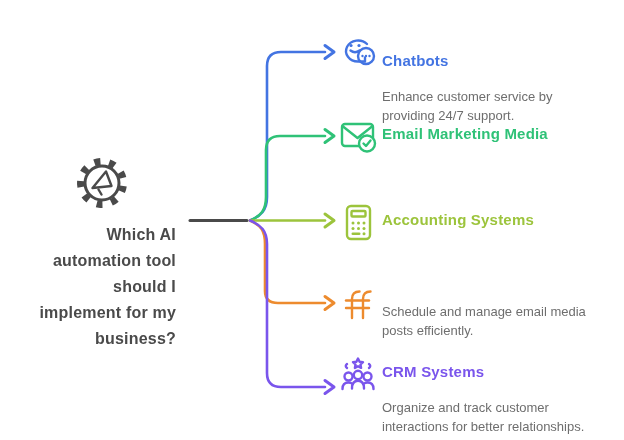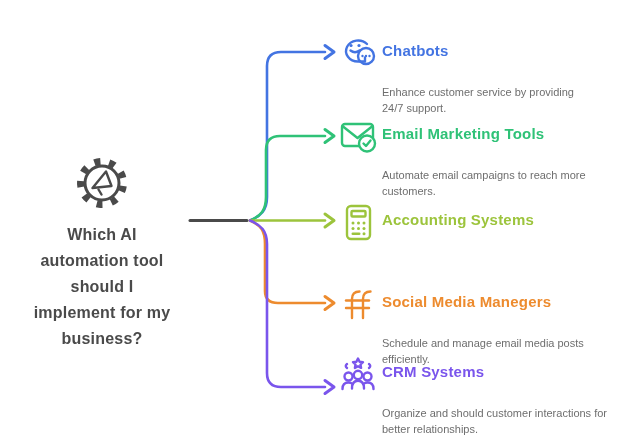--- a/index.html
+++ b/index.html
@@ -3,30 +3,30 @@
 <meta charset="utf-8">
 <style>
   html,body{margin:0;padding:0;}
   body{font-family:"Liberation Sans","DejaVu Sans",sans-serif;background:#ffffff;}
   .canvas{position:relative;width:624px;height:440px;background:#ffffff;overflow:hidden;}
   .connectors{position:absolute;left:0;top:0;width:624px;height:440px;}
   .connectors path{fill:none;stroke:currentColor;stroke-width:2.6;stroke-linecap:round;stroke-linejoin:round;}
   .connectors .stem{color:#4a4a4a;stroke-width:3;}
   .connectors .arrow{stroke-width:3;}
 
-  .left-block{position:absolute;left:28px;top:156px;width:148px;text-align:center;}
+  .left-block{position:absolute;left:28px;top:156px;width:148px;text-align:right;}
   .gear-wrap{display:flex;justify-content:center;margin-bottom:12px;}
   .question{font-size:16px;font-weight:bold;line-height:1.62;color:#4a4a4a;letter-spacing:.2px;}
 
   .item{position:absolute;left:338px;width:282px;display:grid;grid-template-columns:42px 1fr;column-gap:2px;}
   .item-icon{grid-column:1;grid-row:1 / span 2;width:40px;height:40px;display:flex;align-items:flex-start;justify-content:center;}
   .item-icon svg{display:block;}
   .item-title{grid-column:2;font-size:15px;font-weight:bold;letter-spacing:.2px;align-self:center;margin-top:9px;}
-  .item-title.first{margin-top:10px;}
-  .item-desc{grid-column:2;margin-top:26px;font-size:11px;line-height:1.45;color:#6e6e6e;}
+  .item-title.first{margin-top:20px;}
+  .item-desc{grid-column:2;margin-top:19px;font-size:13px;line-height:1.45;color:#6e6e6e;}
   svg .s{fill:none;stroke:currentColor;stroke-width:2.4;stroke-linecap:round;stroke-linejoin:round;}
   svg .f{fill:currentColor;stroke:none;}
 </style>
 </head>
 <body>
 
 <div class="canvas">
 
   <svg class="connectors" viewBox="0 0 624 440">
     <path class="stem" d="M190 220.5 H247"></path>
@@ -83,22 +83,21 @@
 
   <div class="item" style="top: 116px; color: rgb(47, 194, 119);">
     <div class="item-icon">
       <svg width="40" height="40" viewBox="0 0 40 40">
         <rect class="s" x="4" y="8" width="31" height="22" rx="3"></rect>
         <path class="s" d="M5 10.5 L19.5 22 L34 10.5"></path>
         <circle cx="29" cy="27.5" r="8" fill="#ffffff" stroke="currentColor" stroke-width="2.4"></circle>
         <path class="s" d="M25.5 27.5 L28 30 L32.5 24.5"></path>
       </svg>
     </div>
-    <div class="item-title">Email Marketing Tools</div>
-    <div class="item-desc" style="max-width:214px">Automate email campaigns to reach more customers.</div>
+    <div class="item-title">Email Marketing Media</div>
   </div>
 
   <div class="item" style="top: 202px; color: rgb(156, 196, 60);">
     <div class="item-icon">
       <svg width="40" height="40" viewBox="0 0 40 40">
         <rect class="s" x="9" y="4" width="23" height="33" rx="4"></rect>
         <rect class="s" x="13.5" y="9" width="14" height="5.5" rx="1"></rect>
         <circle class="f" cx="15" cy="21" r="1.5"></circle>
         <circle class="f" cx="20.5" cy="21" r="1.5"></circle>
         <circle class="f" cx="26" cy="21" r="1.5"></circle>
@@ -114,35 +113,34 @@
 
   <div class="item" style="top: 284px; color: rgb(237, 139, 46);">
     <div class="item-icon">
       <svg width="40" height="40" viewBox="0 0 40 40">
         <path class="s" d="M14 34 L14 15 Q14 7.5 21.5 7.5"></path>
         <path class="s" d="M25 34 L25 15 Q25 7.5 32.5 7.5"></path>
         <path class="s" d="M8 16.5 L31 16.5"></path>
         <path class="s" d="M8 24 L31 24"></path>
       </svg>
     </div>
-    <div class="item-title">Social Media Manegers</div>
     <div class="item-desc" style="max-width:214px">Schedule and manage email media posts efficiently.</div>
   </div>
 
   <div class="item" style="top: 354px; color: rgb(122, 85, 236);">
     <div class="item-icon">
       <svg width="40" height="40" viewBox="0 0 40 40">
         <path class="s" d="M20 4.5 l1.6 3.2 3.4 .4 -2.5 2.4 .6 3.4 -3.1 -1.7 -3.1 1.7 .6 -3.4 -2.5 -2.4 3.4 -.4 Z"></path>
         <path class="s" d="M9 10 Q6.5 12 9 14"></path>
         <path class="s" d="M31 10 Q33.5 12 31 14"></path>
         <circle class="s" cx="10.5" cy="22.5" r="4"></circle>
         <circle class="s" cx="20" cy="21" r="4.2"></circle>
         <circle class="s" cx="29.5" cy="22.5" r="4"></circle>
         <path class="s" d="M4.5 35 Q4.5 28.5 10.5 28.5 Q13 28.5 14.5 30"></path>
         <path class="s" d="M14 34.5 Q14 26.8 20 26.8 Q26 26.8 26 34.5"></path>
         <path class="s" d="M35.5 35 Q35.5 28.5 29.5 28.5 Q27 28.5 25.5 30"></path>
       </svg>
     </div>
     <div class="item-title">CRM Systems</div>
-    <div class="item-desc" style="max-width:232px">Organize and should customer interactions for better relationships.</div>
+    <div class="item-desc" style="max-width:232px">Organize and track customer interactions for better relationships.</div>
   </div>
 
 </div>
 
 </body></html>

